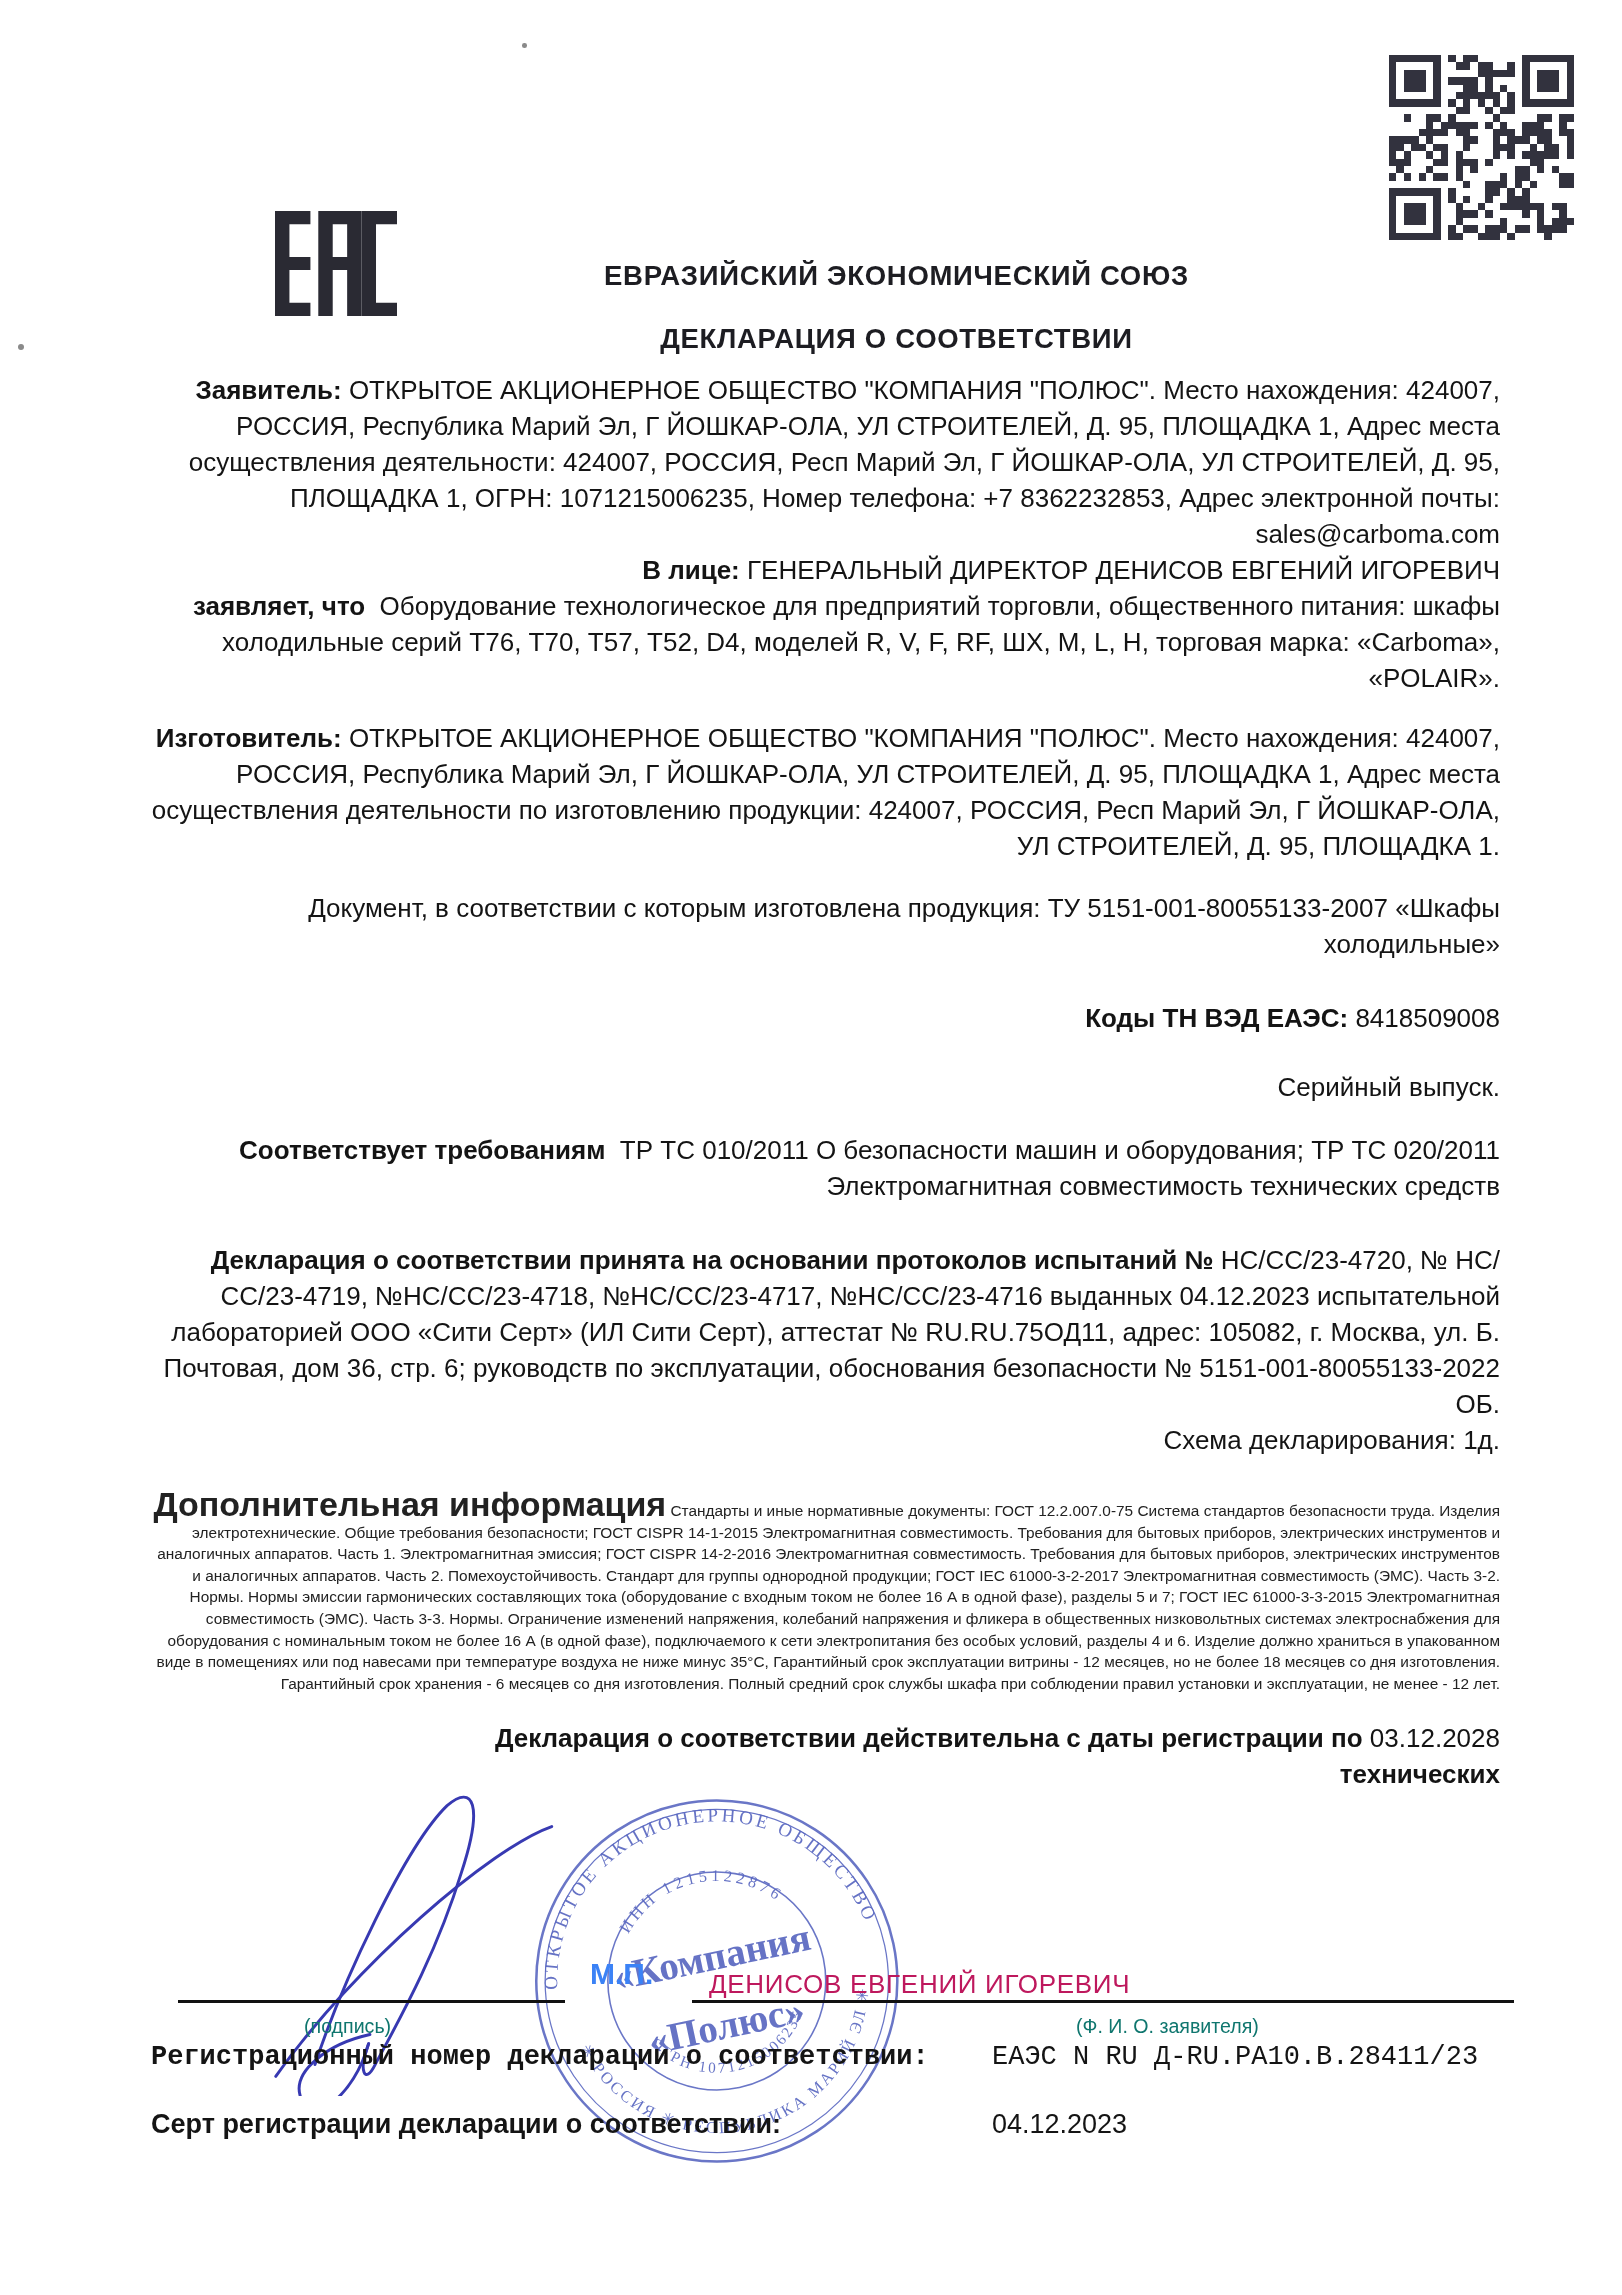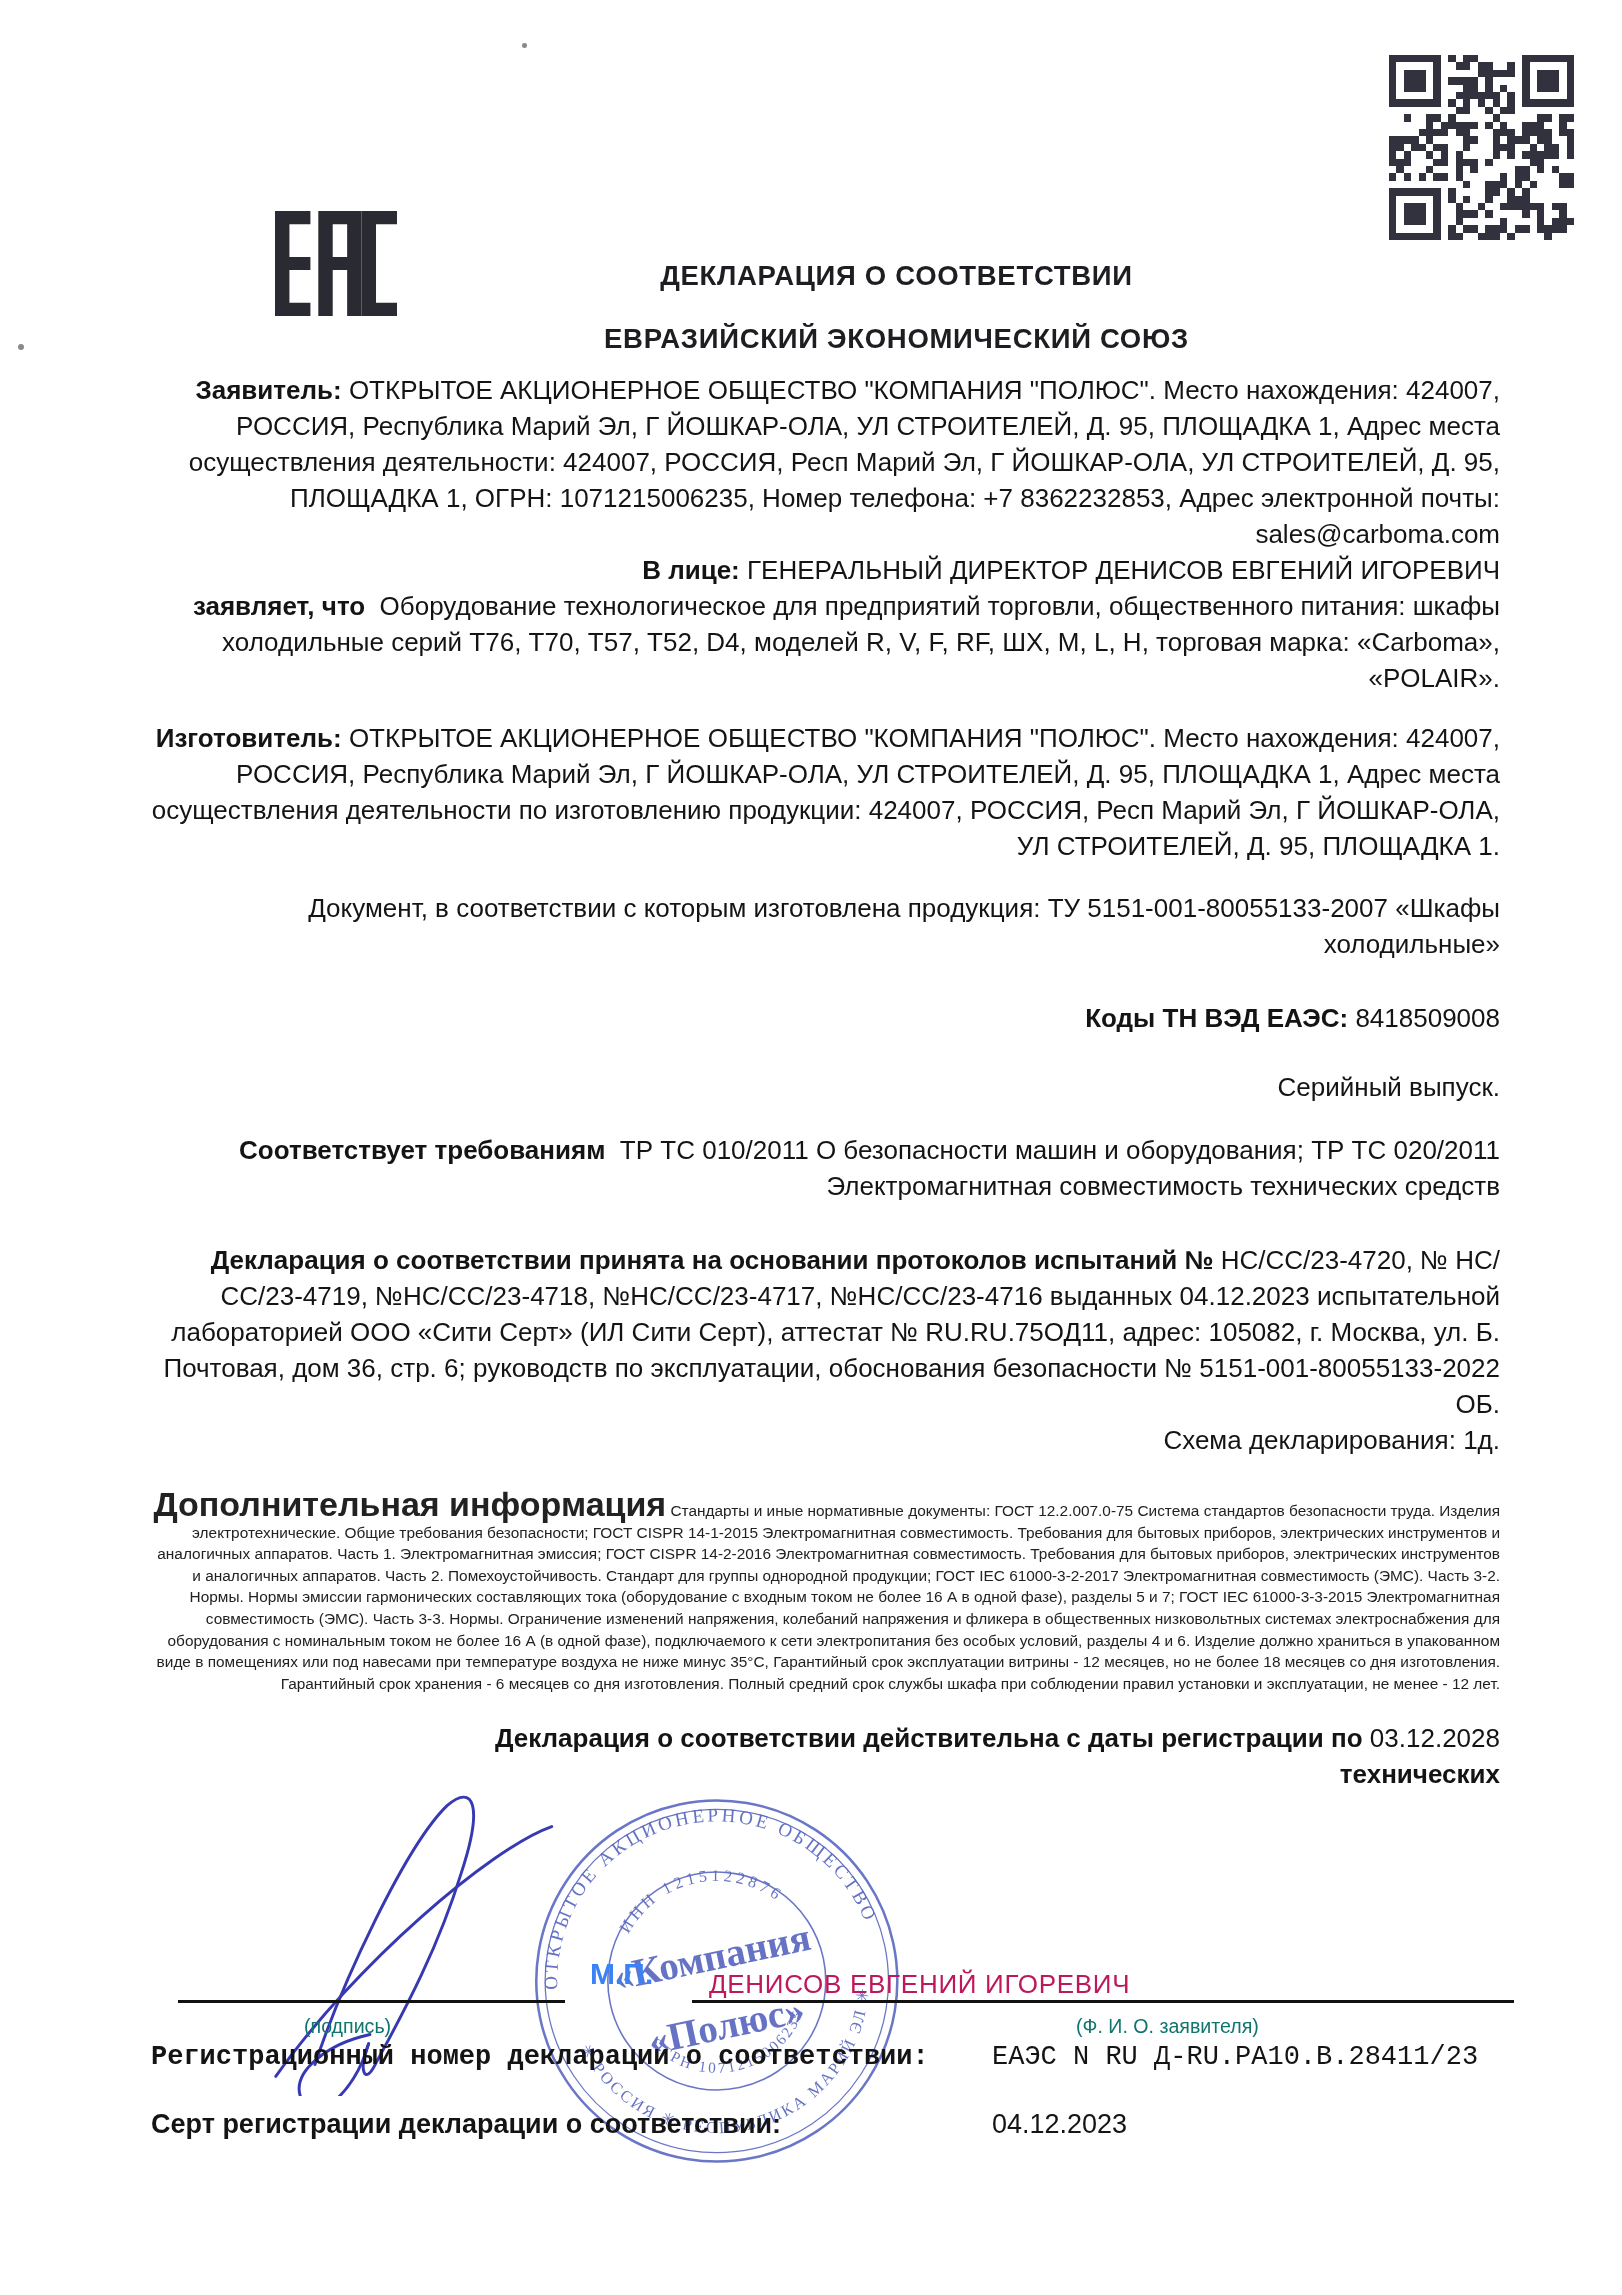--- a/index.html
+++ b/index.html
@@ -63,22 +63,22 @@
         <path d="M0,0 h22 v160 h-22 z M22,0 h32 v20 h-32 z M22,70 h32 v20 h-32 z M22,140 h32 v20 h-32 z"></path>
 
         <path d="M66,0 h22 v160 h-22 z M110,0 h22 v160 h-22 z M88,0 h22 v20 h-22 z M88,70 h22 v20 h-22 z"></path>
 
         <path d="M132,0 h22 v160 h-22 z M154,0 h32 v20 h-32 z M154,140 h32 v20 h-32 z"></path>
       </g>
     </svg>
   </div>
 
   <div class="titles">
+    <div class="title-line">ЕВРАЗИЙСКИЙ ЭКОНОМИЧЕСКИЙ СОЮЗ</div>
     <div class="title-line">ДЕКЛАРАЦИЯ О СООТВЕТСТВИИ</div>
-    <div class="title-line">ЕВРАЗИЙСКИЙ ЭКОНОМИЧЕСКИЙ СОЮЗ</div>
   </div>
 
   <div class="qr">
     <svg id="qr-svg" width="185" height="185" viewBox="0 0 25 25" shape-rendering="crispEdges">
         <g fill="#32323e">
           <rect x="0" y="0" width="1" height="1"></rect>
           <rect x="1" y="0" width="1" height="1"></rect>
           <rect x="2" y="0" width="1" height="1"></rect>
           <rect x="3" y="0" width="1" height="1"></rect>
           <rect x="4" y="0" width="1" height="1"></rect>

